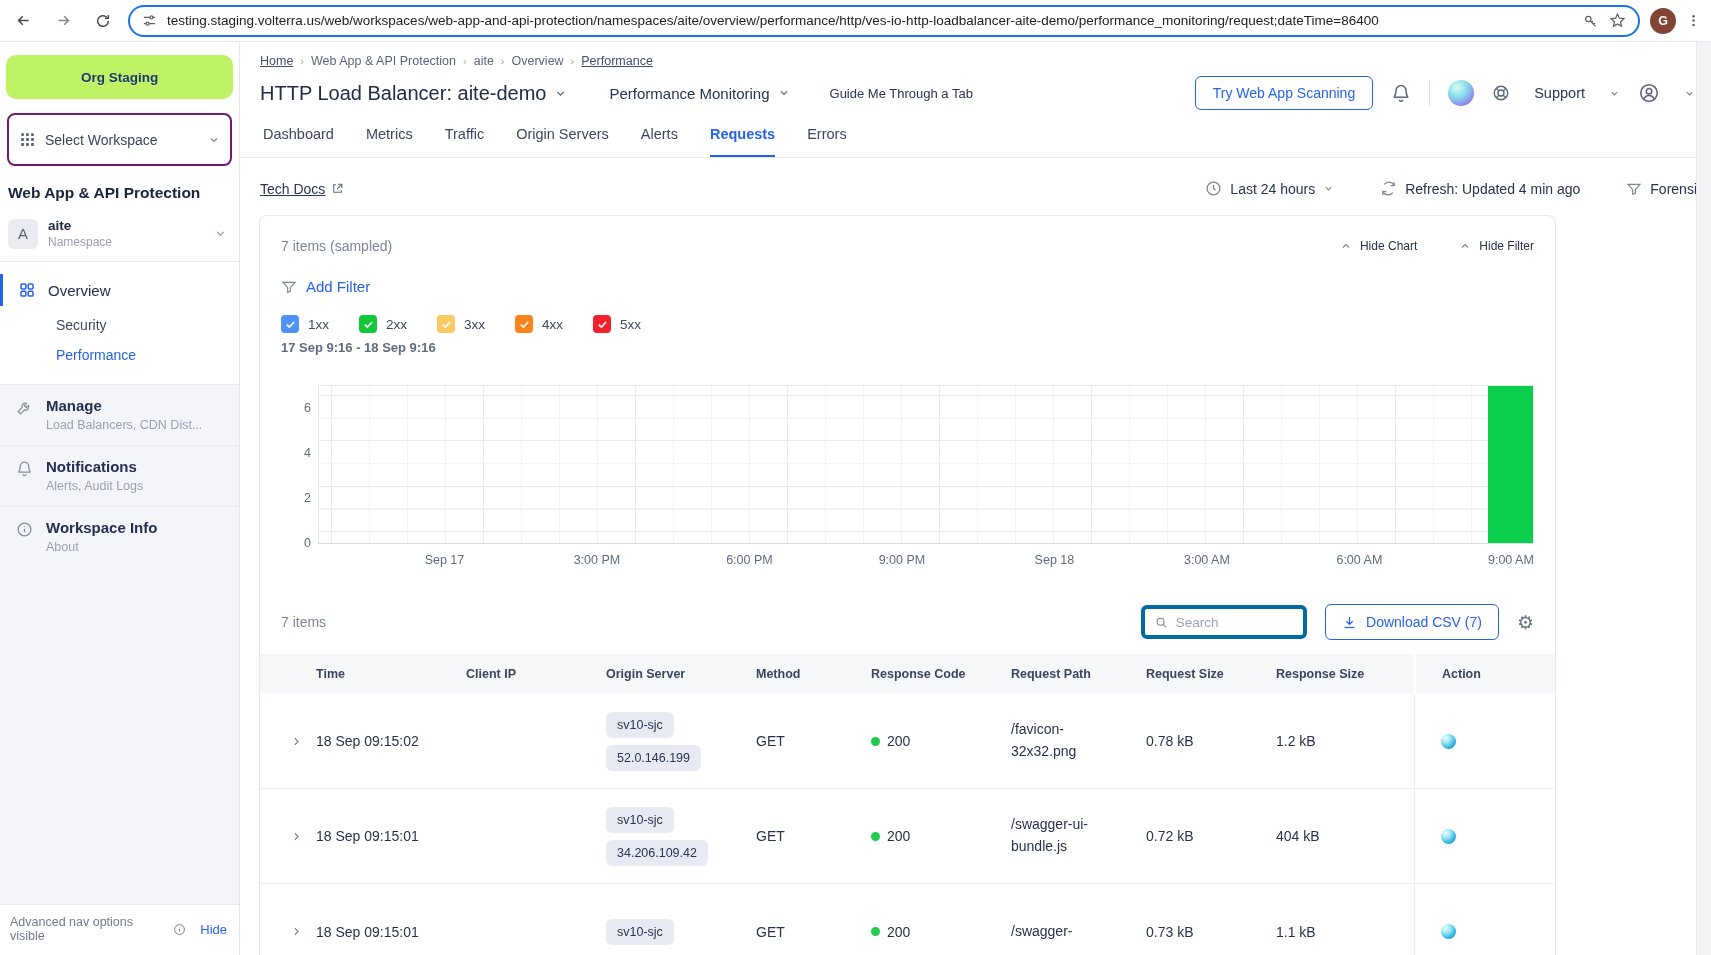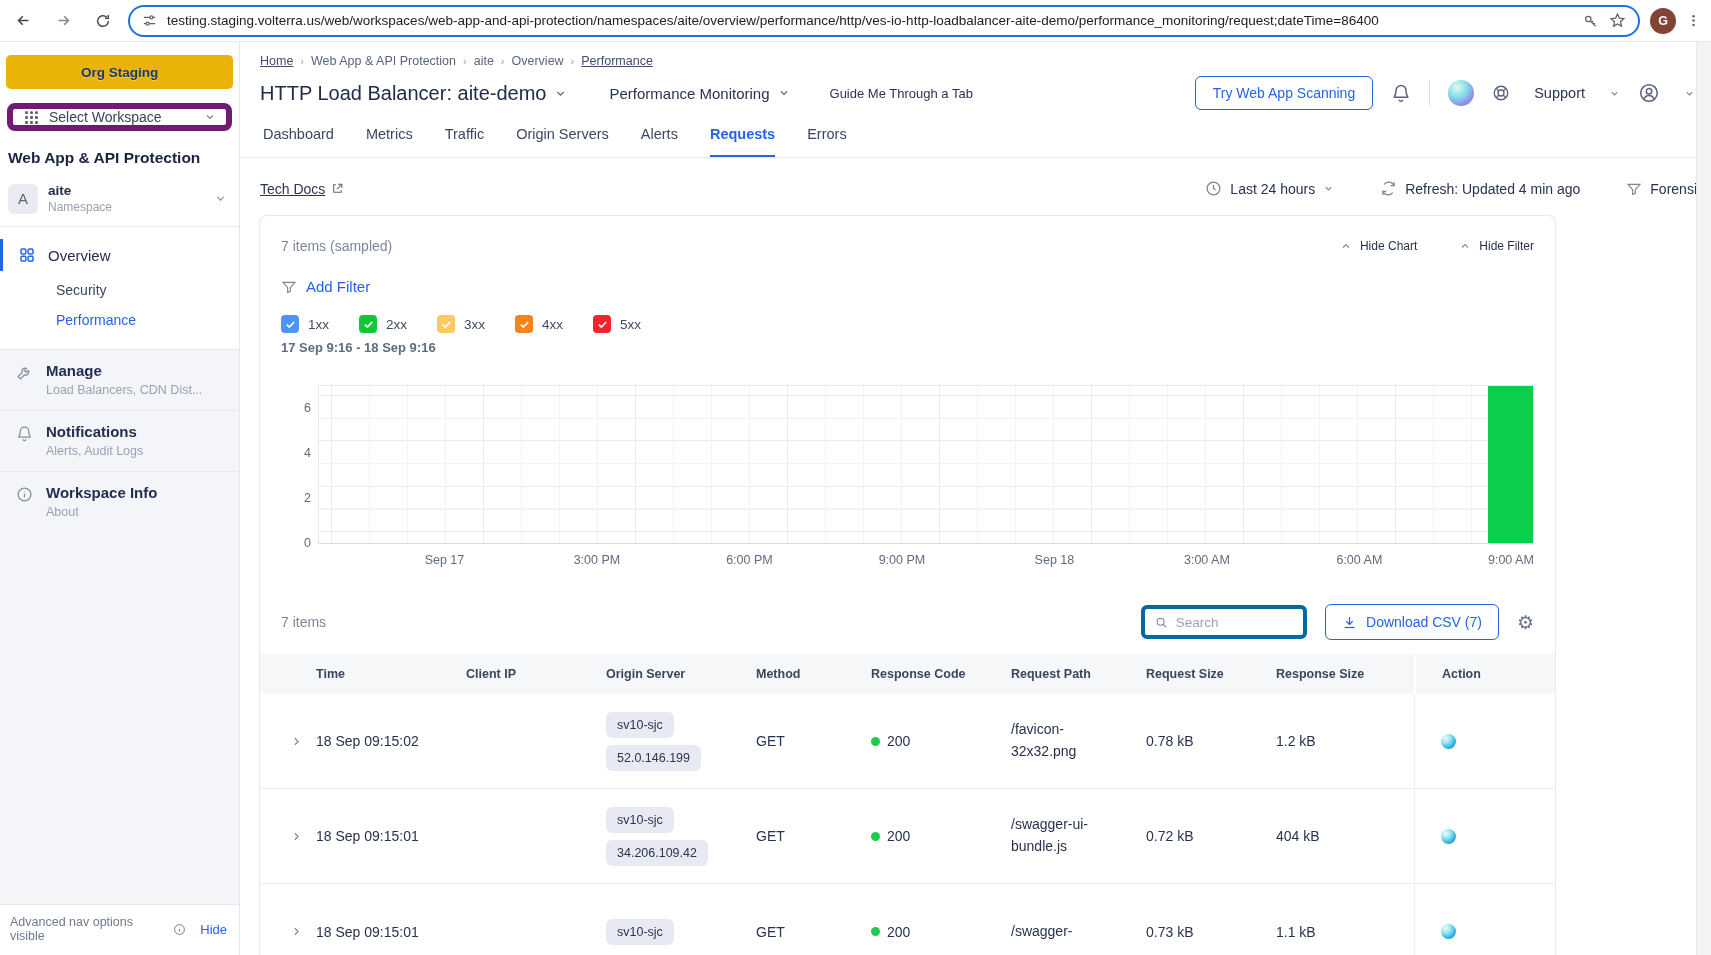--- a/index.html
+++ b/index.html
@@ -24,24 +24,24 @@
   
   .app { display:flex; height:913px; }
   .sidebar { width:240px; flex:0 0 240px; border-right:1px solid #e4e7ec; background:#fff;
     display:flex; flex-direction:column; }
   .main { flex:1; position:relative; background:#fff; }
   .inset { padding-right:155px; }
   .scroll-track { position:absolute; top:0; right:0; width:15px; height:913px;
     background:#f3f4f6; border-left:1px solid #e8e9ed; }
 
   
-  .org-banner { margin:13px 6px 0 6px; height:34px; background:#eab308; border-radius:5px;
+  .org-banner { margin:13px 6px 0 6px; height:44px; background:#bef264; border-radius:10px;
     display:flex; align-items:center; justify-content:center; font-size:13.5px; font-weight:700;
     color:#173a63; text-shadow:0 1px 0 rgba(255,255,255,.35); }
-  .ws-select { margin:14px 7px 0 7px; height:28px; border:6px solid #701a75; border-radius:8px;
+  .ws-select { margin:14px 7px 0 7px; height:53px; border:2px solid #701a75; border-radius:8px;
     display:flex; align-items:center; gap:9px; padding:0 10px; background:#fff; cursor:pointer; }
   .ws-select .lbl { flex:1; font-size:14px; color:#39435c; }
   .side-heading { padding:18px 10px 6px 8px; font-size:15.5px; font-weight:800; color:#1a2441; }
   .ns-row { display:flex; align-items:center; gap:10px; padding:10px 12px 12px 8px; cursor:pointer; }
   .ns-avatar { width:30px; height:30px; border-radius:6px; background:#e9ebf1; color:#5a657d;
     font-size:15px; display:flex; align-items:center; justify-content:center; }
   .ns-name { font-size:13.5px; font-weight:700; color:#222c48; }
   .ns-sub { font-size:12px; color:#99a1b3; margin-top:2px; }
   .ns-chev { margin-left:auto; color:#8b93a5; }
   .nav-block { border-top:1px solid #e7e9ee; padding:8px 0 14px 0; }

